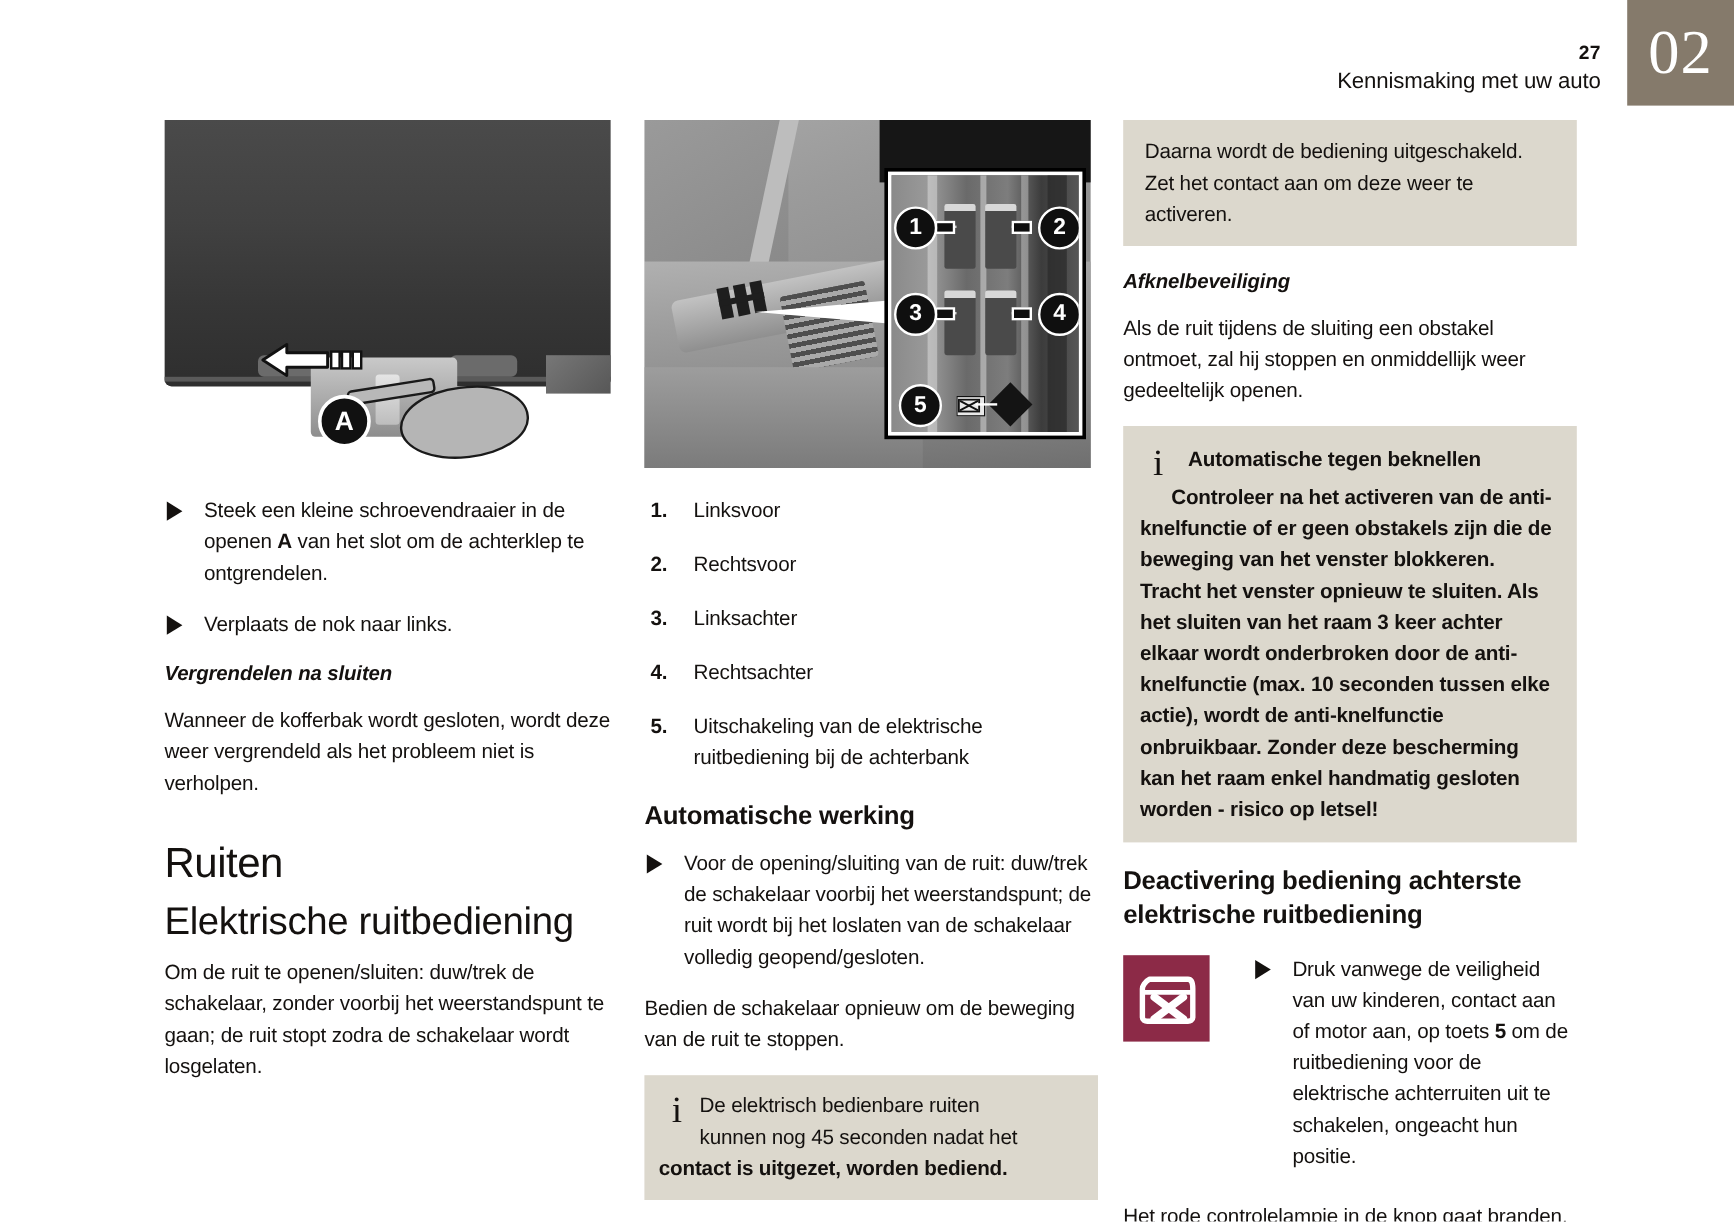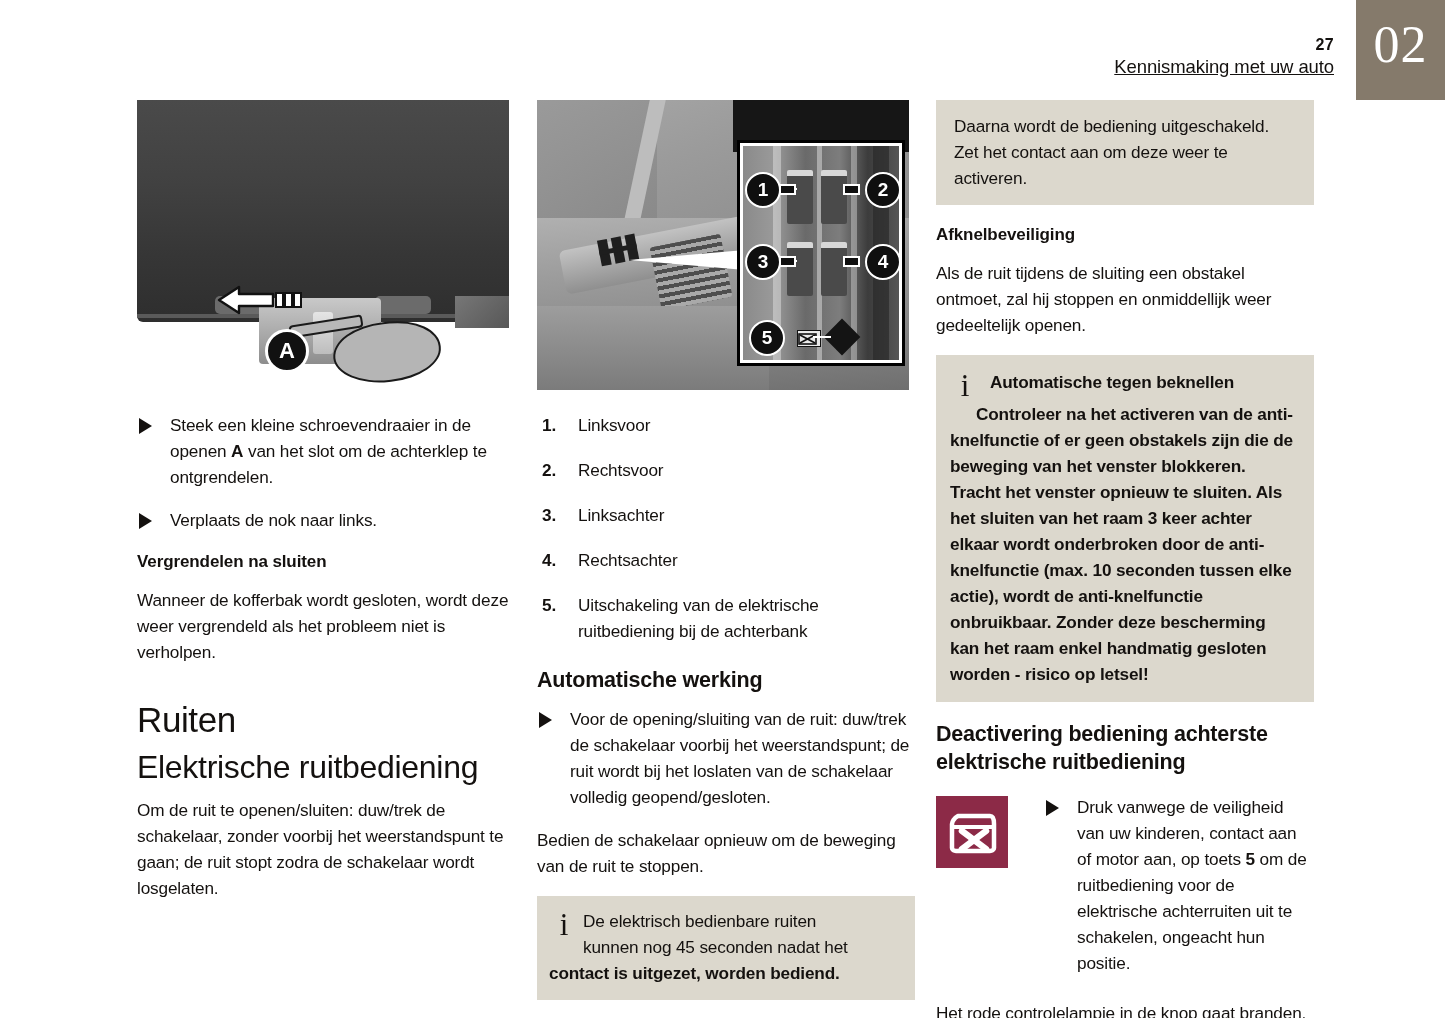--- a/index.html
+++ b/index.html
@@ -15,21 +15,21 @@
     color: #14110f;
     overflow: hidden;
   }
 
   
   .chapter-tab {
     position: absolute;
     top: 0;
     left: 1356px;
     width: 89px;
-    height: 100px;
+    height: 88px;
     background: #857a6b;
     color: #ffffff;
     font-family: "Liberation Serif", serif;
     font-size: 52px;
     line-height: 89px;
     text-align: center;
     letter-spacing: 1px;
   }
   .header-meta {
     position: absolute;
@@ -42,21 +42,20 @@
     font-size: 16px;
     font-weight: bold;
     letter-spacing: 0.3px;
     line-height: 18px;
   }
   .header-section-title {
     font-size: 18.5px;
     line-height: 24px;
     letter-spacing: -0.1px;
     margin-top: 1px;
-    text-decoration: underline;
   }
 
   
   .col {
     position: absolute;
     top: 100px;
     width: 378px;
   }
   .col-left   { left: 137px; }
   .col-mid    { left: 537px; }
@@ -68,20 +67,21 @@
     font-size: 17.2px;
     line-height: 26px;
     letter-spacing: -0.15px;
   }
   h3.sub-head {
     margin: 0 0 13px 0;
     font-size: 17px;
     font-weight: bold;
     line-height: 24px;
     letter-spacing: -0.1px;
+    font-style: italic;
   }
   h2.section-head {
     margin: 0 0 12px 0;
     font-size: 21.5px;
     font-weight: bold;
     line-height: 28px;
     letter-spacing: -0.2px;
   }
   h1.chapter-head {
     margin: 32px 0 4px 0;

